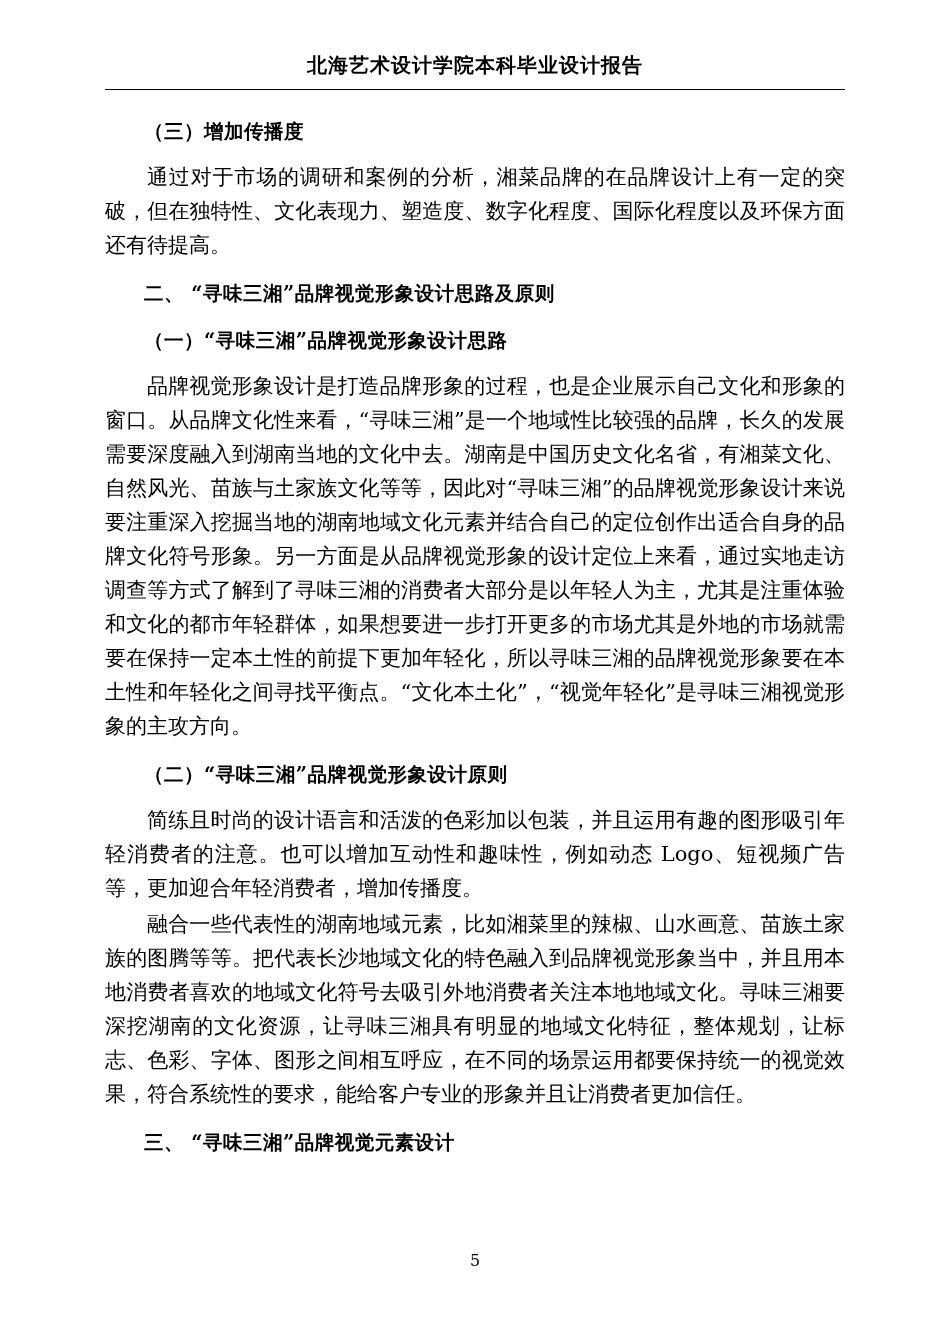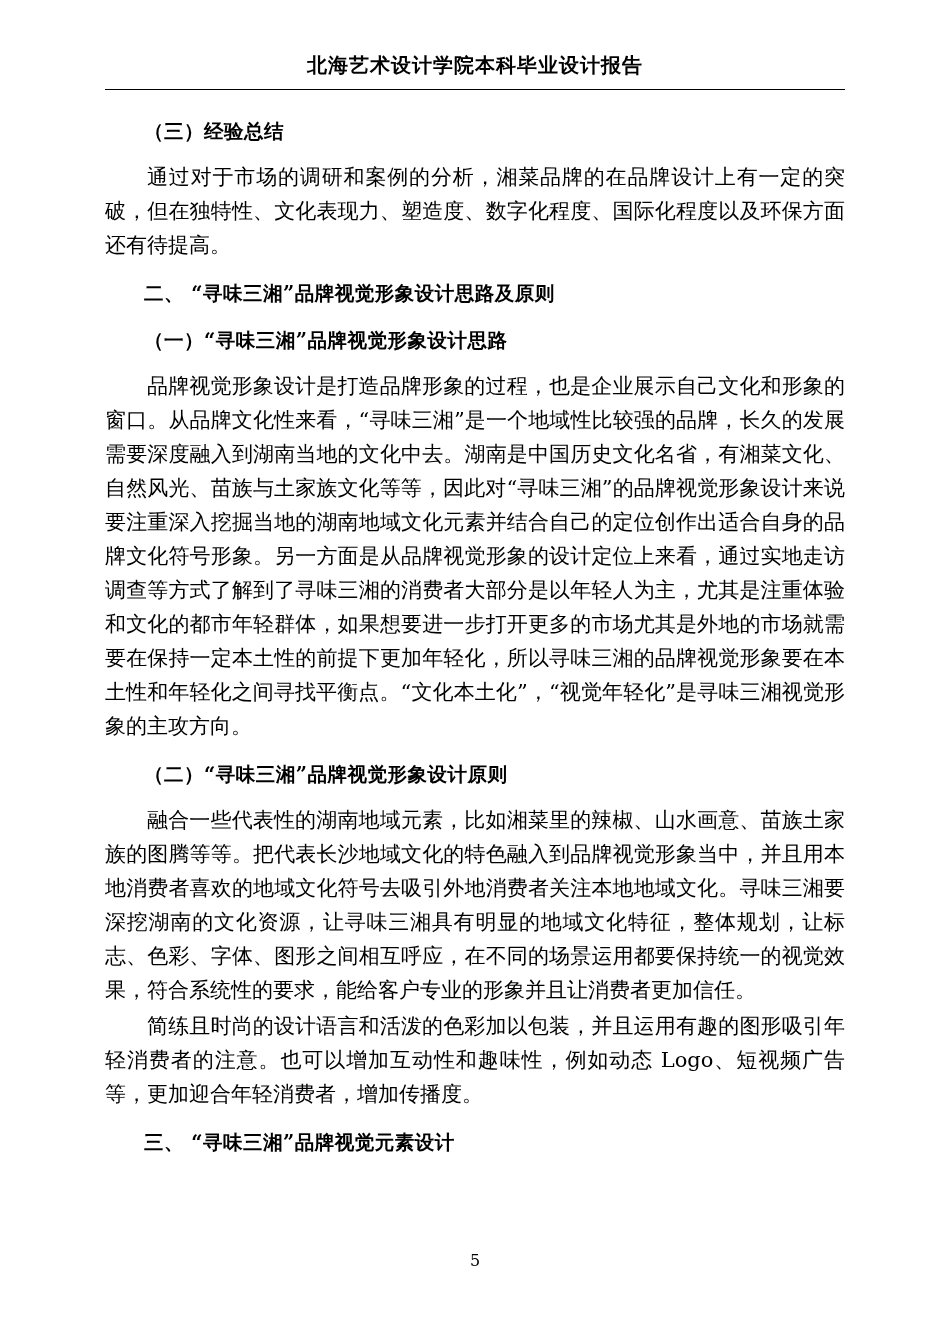--- a/index.html
+++ b/index.html
@@ -73,25 +73,25 @@
 </style>
 </head>
 <body>
 
 <div class="page">
 
   <div class="header">北海艺术设计学院本科毕业设计报告</div>
   <div class="header-rule"></div>
 
   <div class="content">
-    <div class="heading">（三）经验总结</div>
+    <div class="heading">（三）增加传播度</div>
     <p class="para">通过对于市场的调研和案例的分析，湘菜品牌的在品牌设计上有一定的突破，但在独特性、文化表现力、塑造度、数字化程度、国际化程度以及环保方面还有待提高。</p>
     <div class="heading level1">二、 “寻味三湘”品牌视觉形象设计思路及原则</div>
     <div class="heading sub">（一）“寻味三湘”品牌视觉形象设计思路</div>
     <p class="para">品牌视觉形象设计是打造品牌形象的过程，也是企业展示自己文化和形象的窗口。从品牌文化性来看，“寻味三湘”是一个地域性比较强的品牌，长久的发展需要深度融入到湖南当地的文化中去。湖南是中国历史文化名省，有湘菜文化、自然风光、苗族与土家族文化等等，因此对“寻味三湘”的品牌视觉形象设计来说要注重深入挖掘当地的湖南地域文化元素并结合自己的定位创作出适合自身的品牌文化符号形象。另一方面是从品牌视觉形象的设计定位上来看，通过实地走访调查等方式了解到了寻味三湘的消费者大部分是以年轻人为主，尤其是注重体验和文化的都市年轻群体，如果想要进一步打开更多的市场尤其是外地的市场就需要在保持一定本土性的前提下更加年轻化，所以寻味三湘的品牌视觉形象要在本土性和年轻化之间寻找平衡点。“文化本土化”，“视觉年轻化”是寻味三湘视觉形象的主攻方向。</p>
     <div class="heading sub">（二）“寻味三湘”品牌视觉形象设计原则</div>
+    <p class="para">简练且时尚的设计语言和活泼的色彩加以包装，并且运用有趣的图形吸引年轻消费者的注意。也可以增加互动性和趣味性，例如动态 Logo、短视频广告等，更加迎合年轻消费者，增加传播度。</p>
     <p class="para">融合一些代表性的湖南地域元素，比如湘菜里的辣椒、山水画意、苗族土家族的图腾等等。把代表长沙地域文化的特色融入到品牌视觉形象当中，并且用本地消费者喜欢的地域文化符号去吸引外地消费者关注本地地域文化。寻味三湘要深挖湖南的文化资源，让寻味三湘具有明显的地域文化特征，整体规划，让标志、色彩、字体、图形之间相互呼应，在不同的场景运用都要保持统一的视觉效果，符合系统性的要求，能给客户专业的形象并且让消费者更加信任。</p>
-    <p class="para">简练且时尚的设计语言和活泼的色彩加以包装，并且运用有趣的图形吸引年轻消费者的注意。也可以增加互动性和趣味性，例如动态 Logo、短视频广告等，更加迎合年轻消费者，增加传播度。</p>
     <div class="heading level1">三、 “寻味三湘”品牌视觉元素设计</div>
   </div>
 
   <div class="footer">5</div>
 </div>
 
 </body></html>

